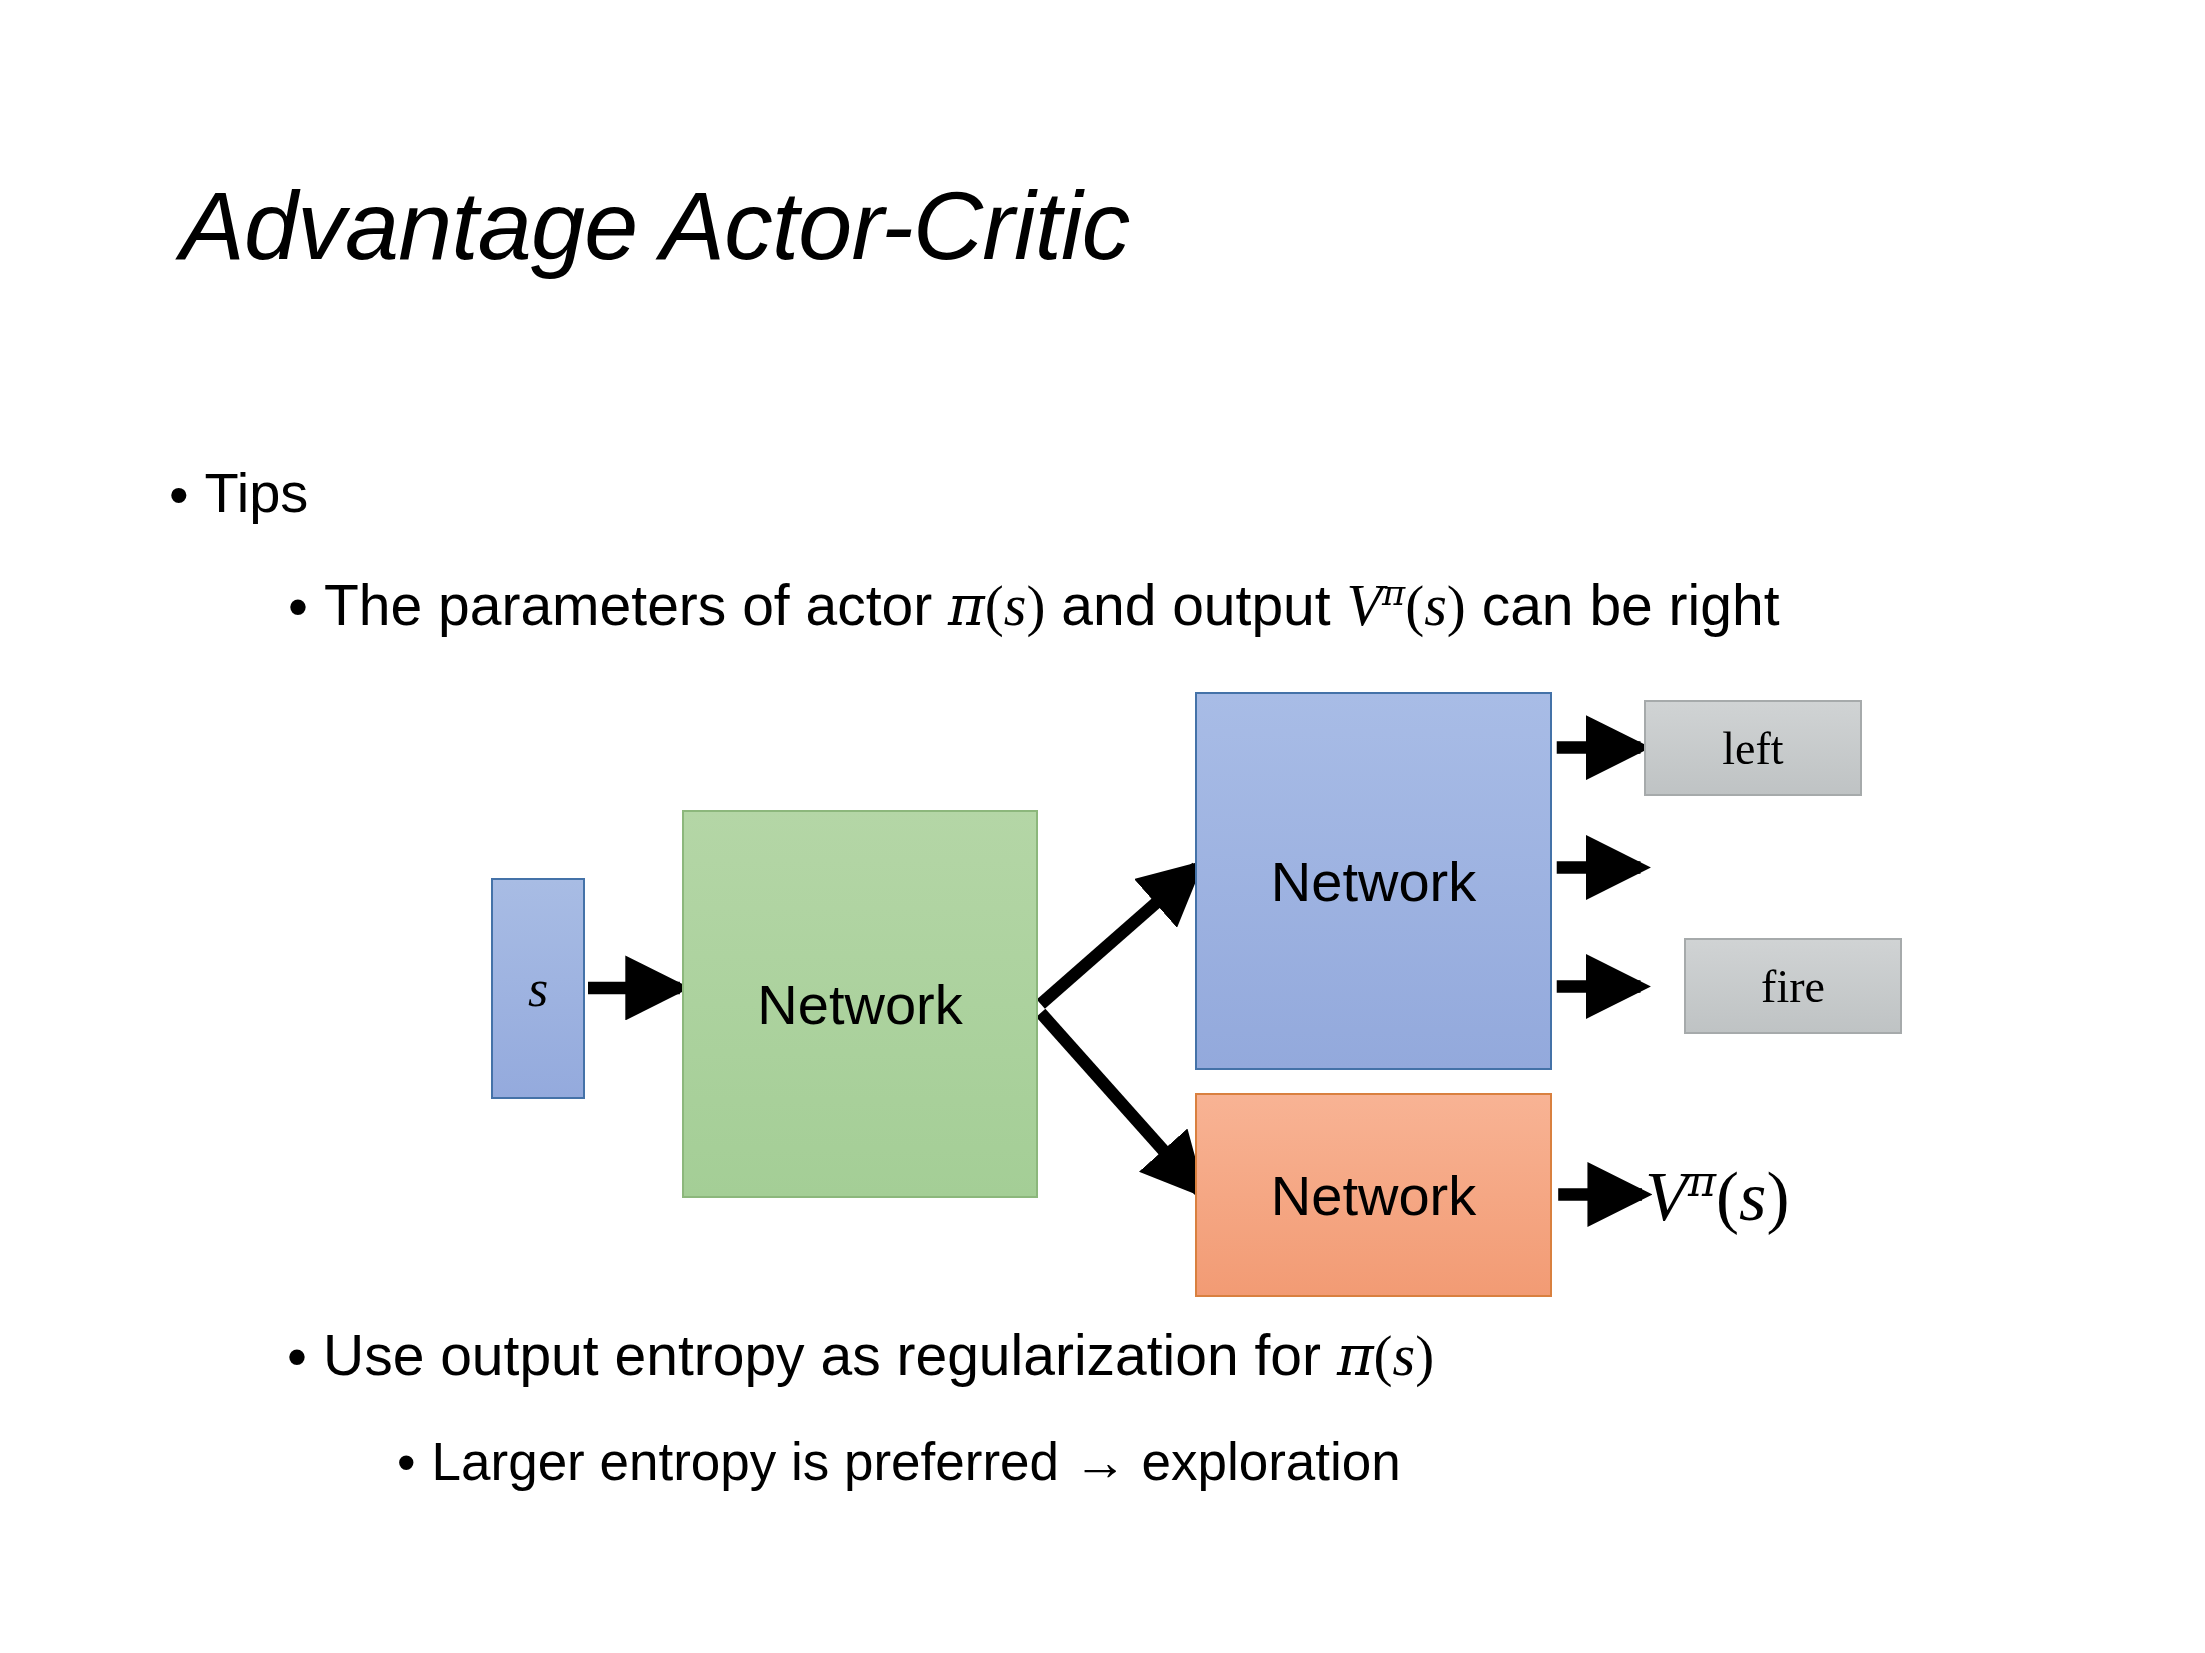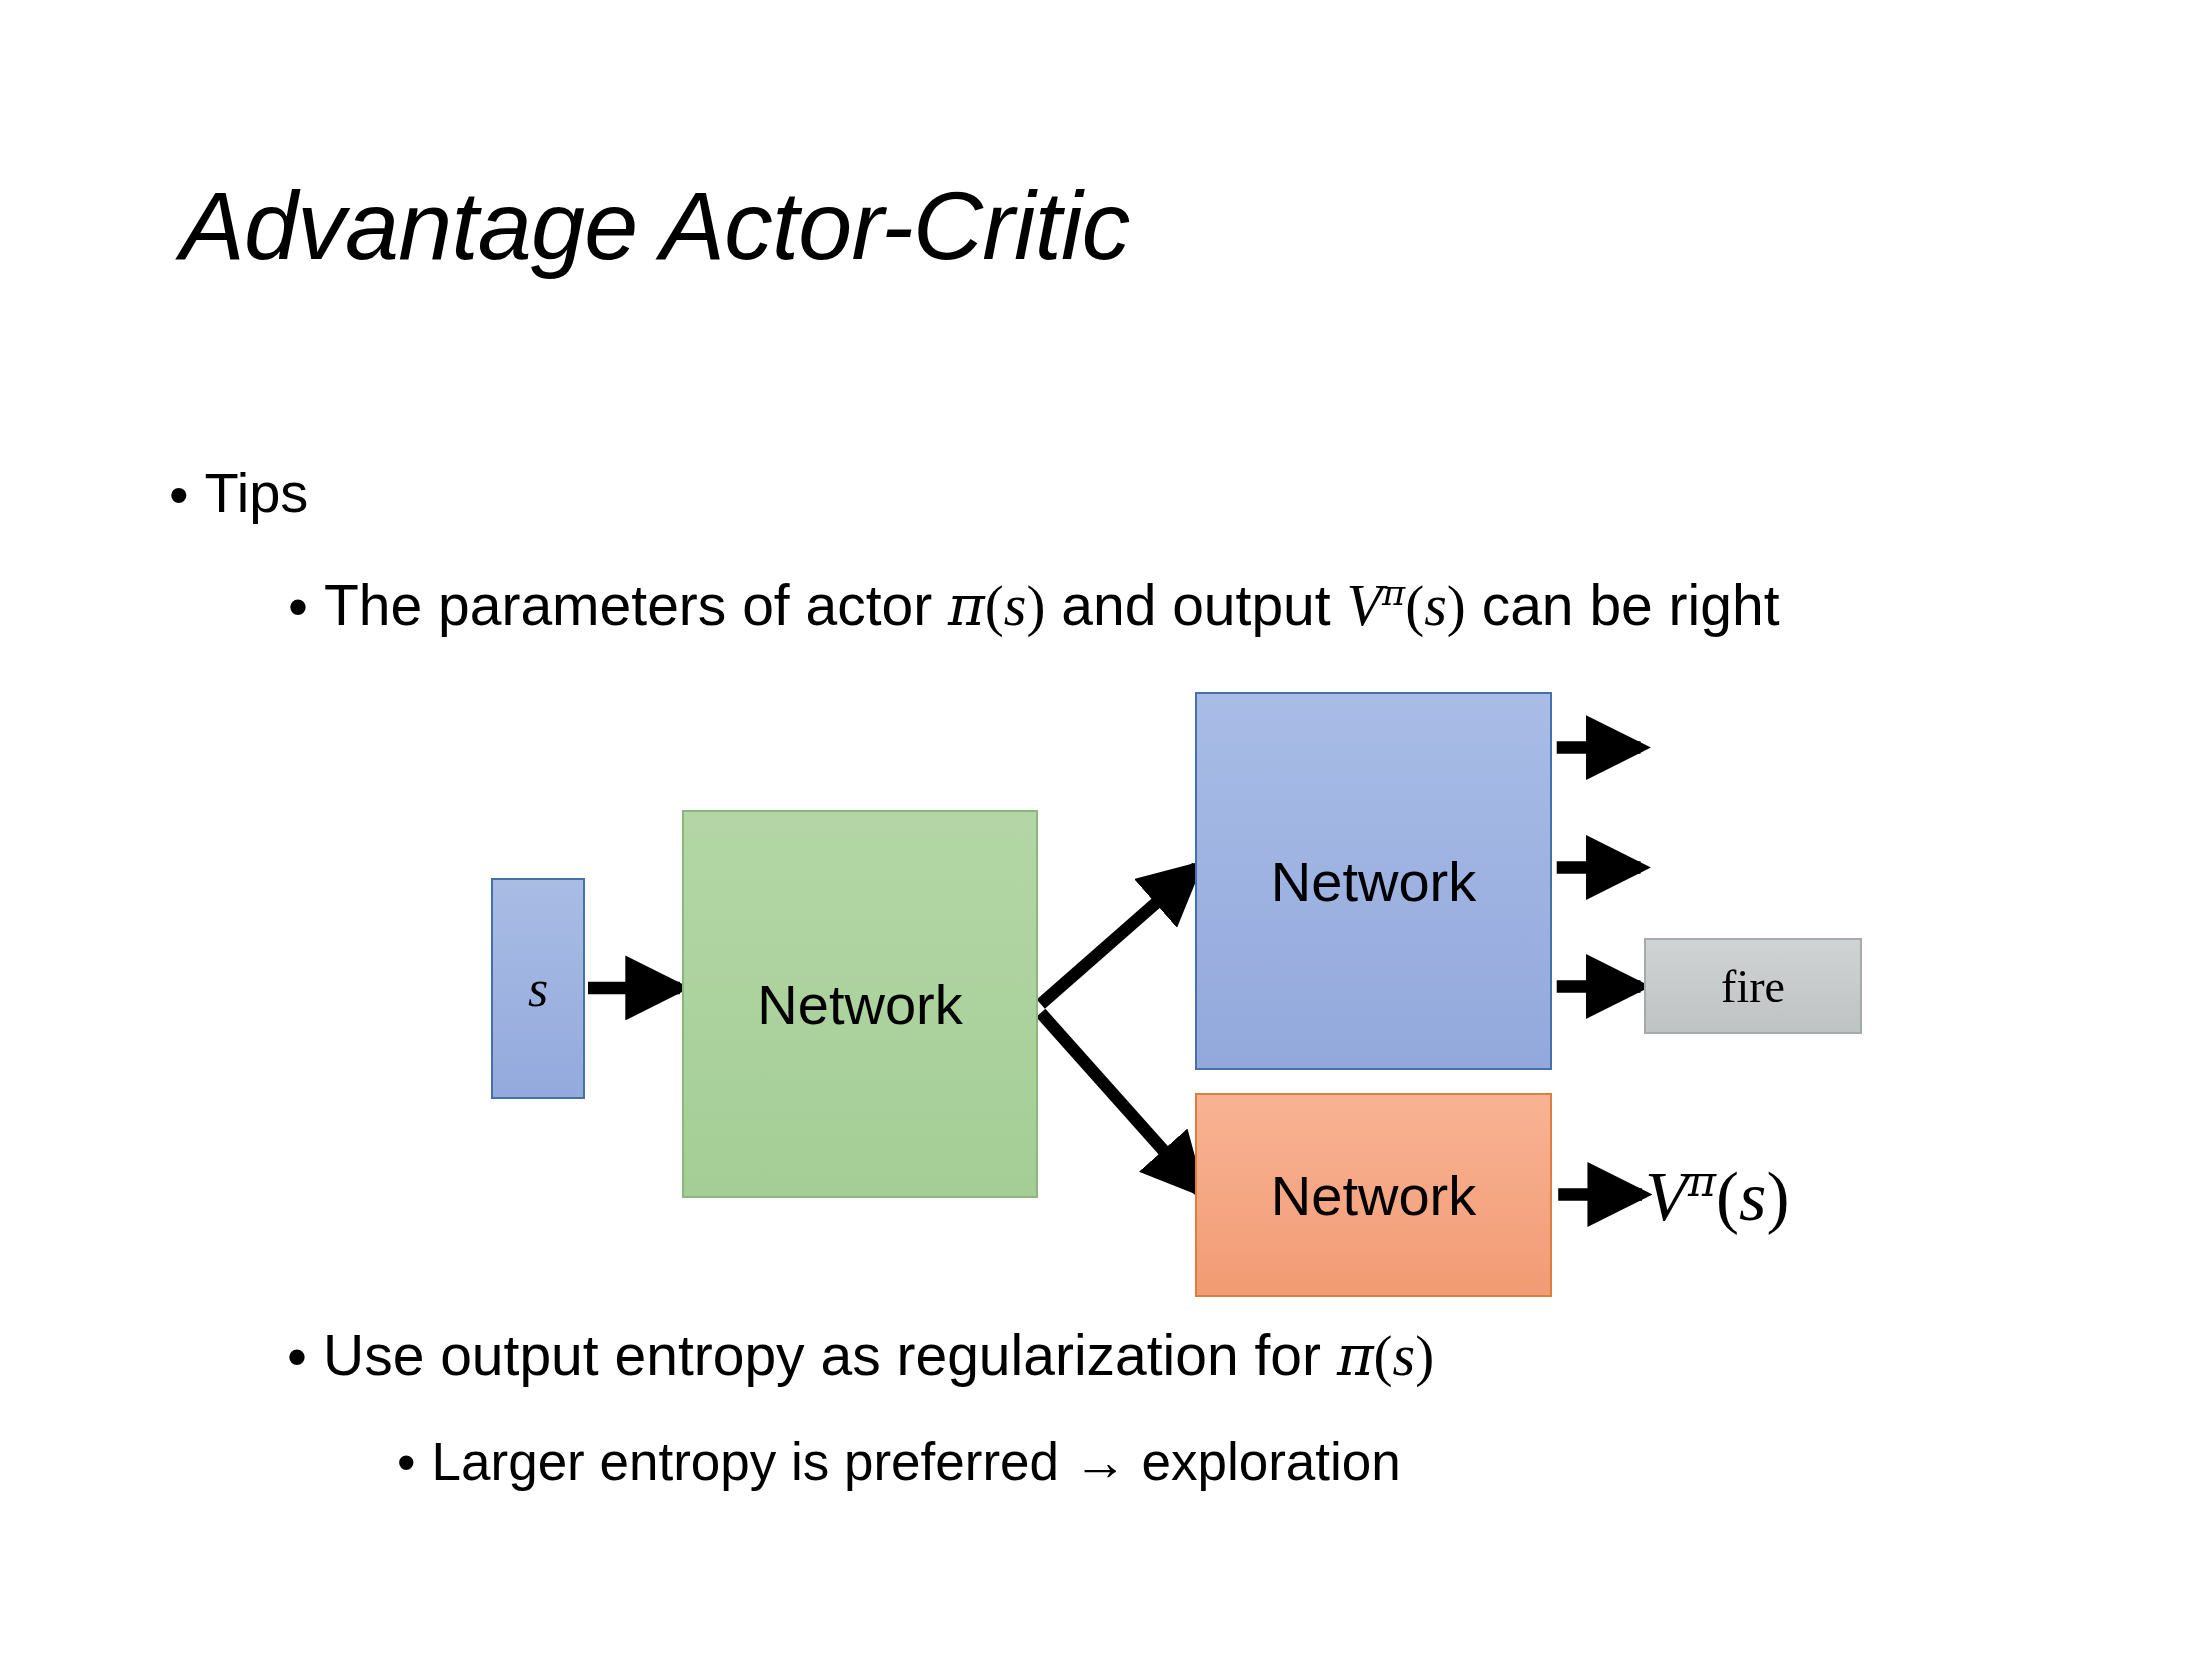--- a/index.html
+++ b/index.html
@@ -156,21 +156,21 @@
     left: 1644px;
     width: 218px;
     height: 96px;
     background: linear-gradient(180deg, #D0D3D4 0%, #BFC3C4 100%);
     border: 2.2px solid #A6AAAB;
     font-family: "Liberation Serif", serif;
     font-size: 46px;
   }
   #box-out-left  { top: 700px; }
   #box-out-right { top: 819px; }
-  #box-out-fire  { top: 938px; }
+  #box-out-fire  { top: 938px; margin-left: 40px; }
 
   #label-value {
     position: absolute;
     left: 1645px;
     top: 1156px;
     font-size: 69px;
     white-space: nowrap;
   }
 
   svg.arrows {
@@ -225,20 +225,23 @@
   </div>
 
   <div class="box" id="box-actor-network">
     <span>Network</span>
   </div>
 
   <div class="box" id="box-critic-network">
     <span>Network</span>
   </div>
 
+  <div class="box out-box" id="box-out-left">
+    <span>left</span>
+  </div>
   <div class="box out-box" id="box-out-fire">
     <span>fire</span>
   </div>
 
   <div id="label-value"><span class="mathital">V</span><span class="sup">π</span><span class="paren">(</span><span class="mathital">s</span><span class="paren">)</span></div>
 
 </div>
 
 <div class="bullet-row" id="bullet-entropy">
   <span class="bullet-dot">•</span>

